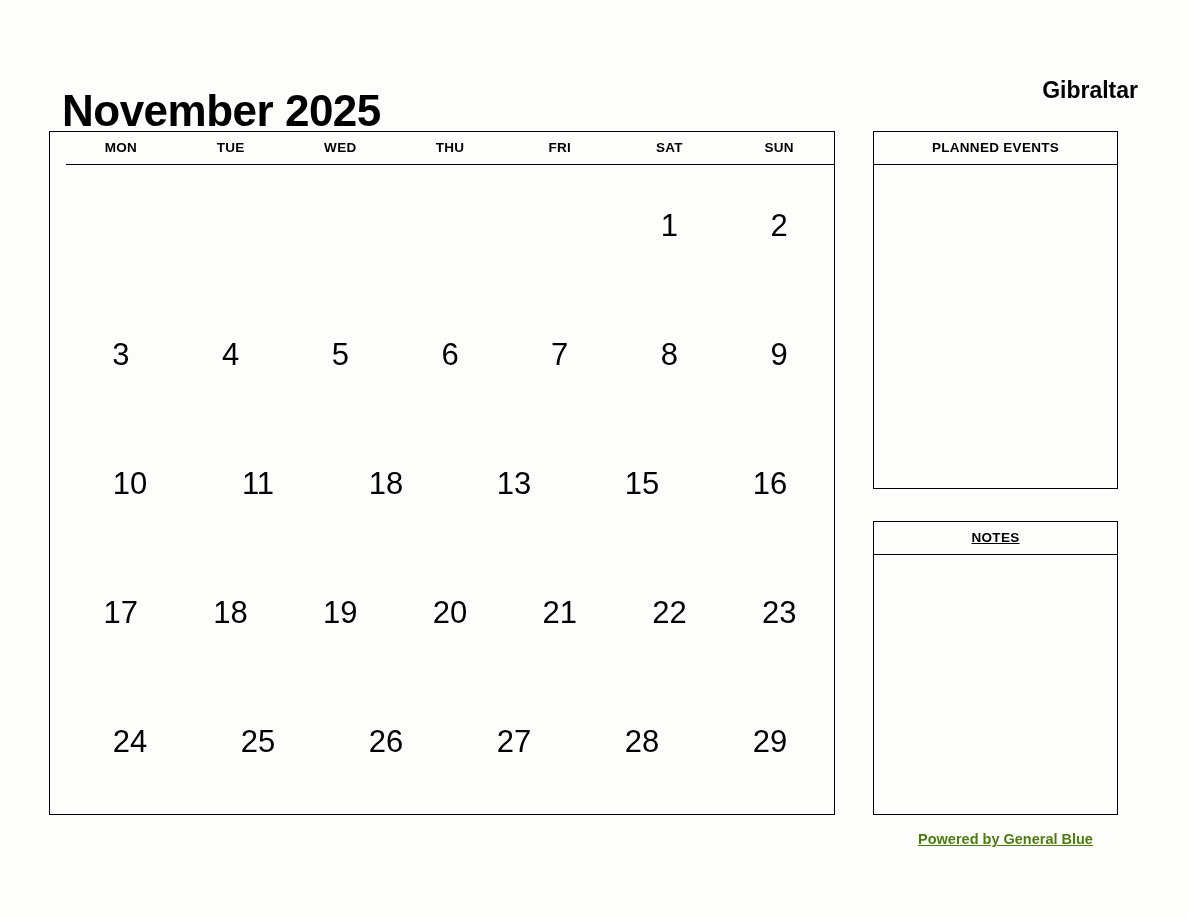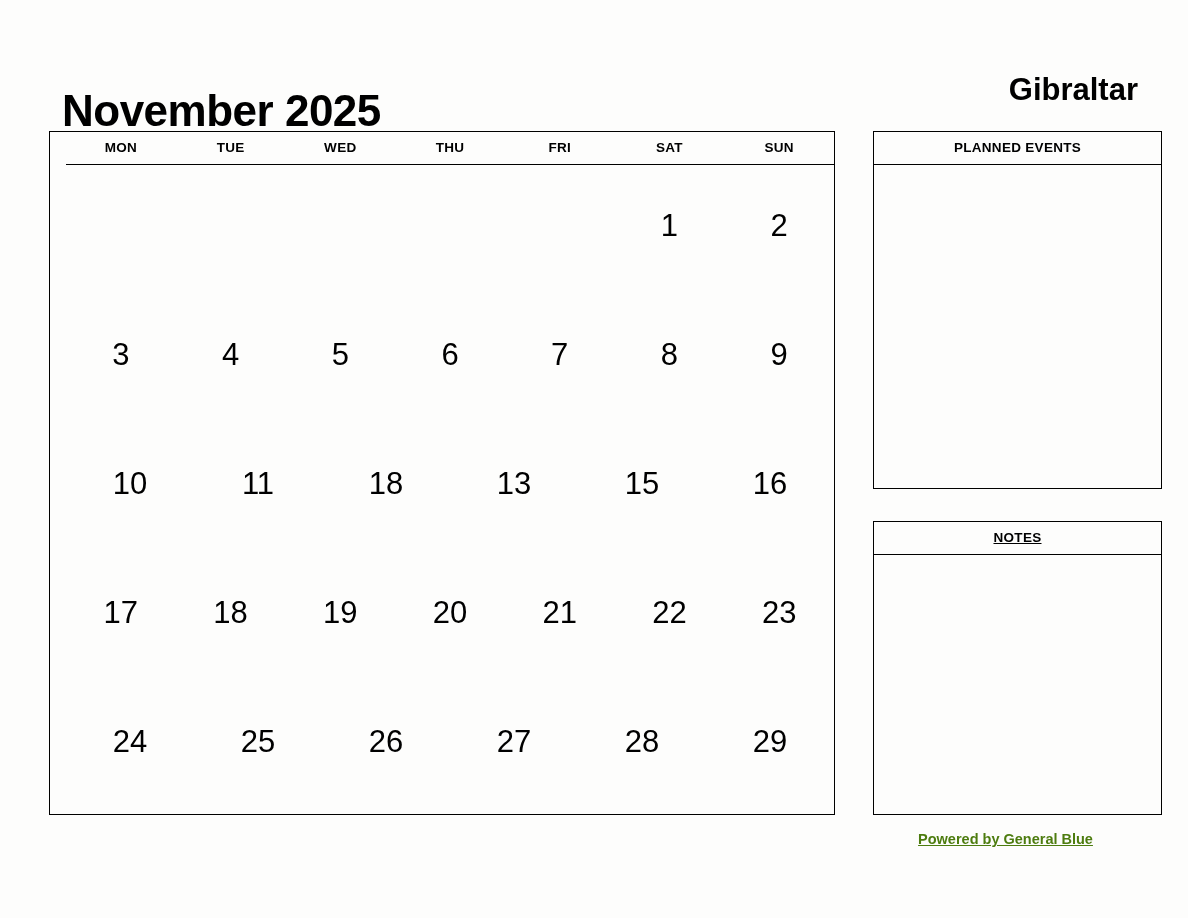--- a/index.html
+++ b/index.html
@@ -32,21 +32,21 @@
     font-weight: bold;
     letter-spacing: -0.5px;
     line-height: 52px;
     white-space: nowrap;
     margin-top: 28px;
   }
   #region-label {
     position: absolute;
     right: 50px;
     top: 76px;
-    font-size: 31px;
+    font-size: 23px;
     font-weight: bold;
     line-height: 28px;
     text-align: right;
     white-space: nowrap;
   }
 
   
   #calendar {
     position: absolute;
     left: 49px;
@@ -91,21 +91,21 @@
     padding-top: 43px;
   }
   .day-cell.empty .day-number {
     visibility: hidden;
   }
 
   
   .side-panel {
     position: absolute;
     left: 873px;
-    width: 289px;
+    width: 245px;
     border: 1px solid #000;
     box-sizing: border-box;
     background: #fdfdfc;
   }
   #planned-events-panel {
     top: 131px;
     height: 358px;
   }
   #notes-panel {
     top: 521px;

